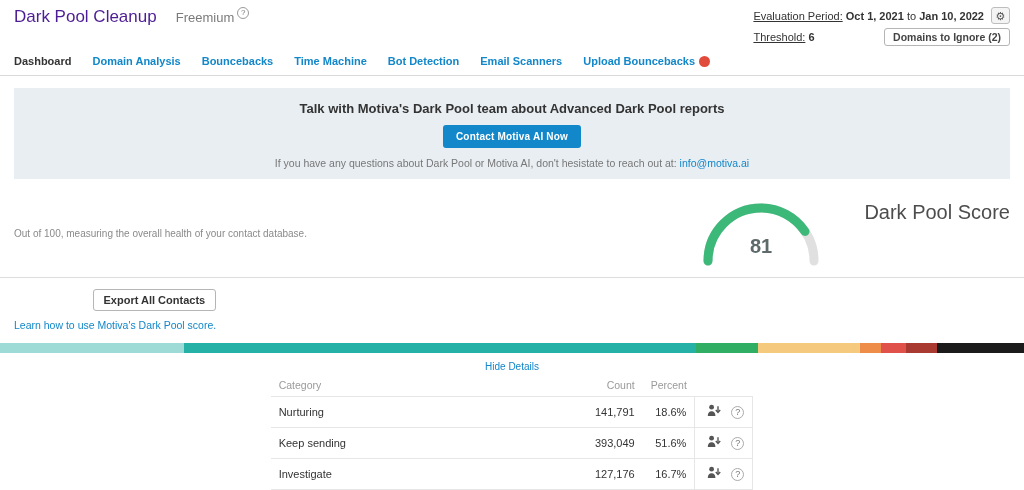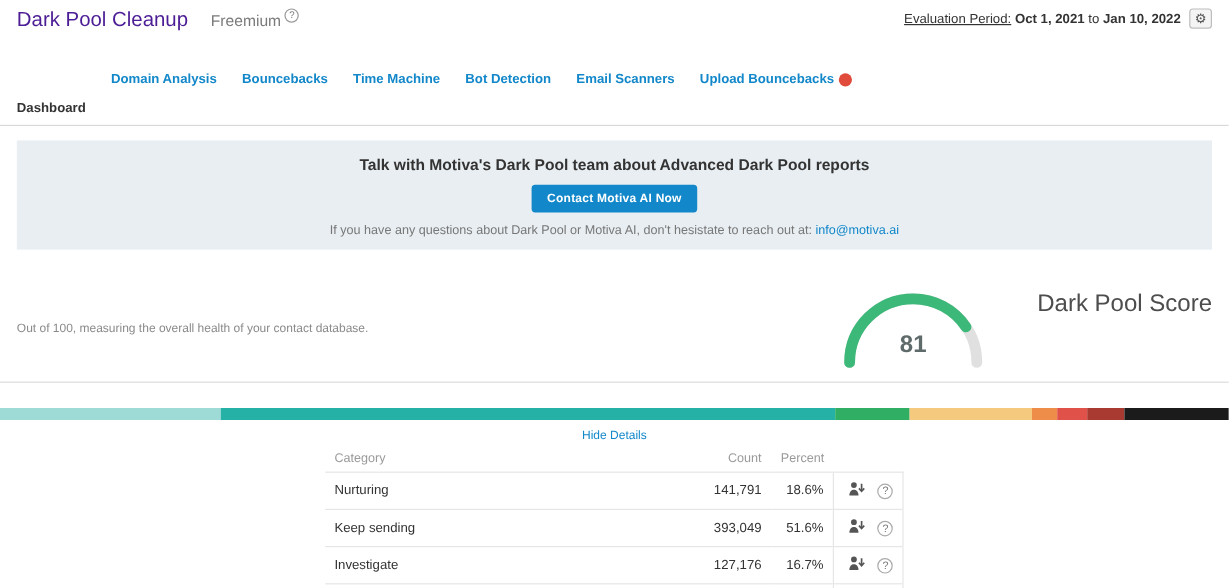--- a/index.html
+++ b/index.html
@@ -29,25 +29,25 @@
     font-size:11px; line-height:14px; text-align:center; color:#555; margin-left:7px; cursor:pointer; padding:0;
   }
   .domains-btn {
     border:1px solid #b5b5b5; border-radius:3px; background:#fff; font-size:10.5px; font-weight:bold;
     color:#444; padding:2px 8px; cursor:pointer;
   }
   
   .tabs { display:flex; gap:21px; padding:7px 14px 8px; border-bottom:1px solid #d9d9d9; align-items:center; }
   .tabwrap { display:flex; align-items:center; gap:4px; }
   .tab { font-size:11px; font-weight:bold; color:#1287c9; text-decoration:none; cursor:pointer; }
-  .tab.active { color:#333;margin-top:48px; }
+  .tab.active { color:#333; }
   .badge { width:11px; height:11px; border-radius:50%; background:#e14b3b; display:inline-block;
            color:#fff; font-size:7px; line-height:11px; text-align:center; font-weight:bold; }
   
-  .banner { margin:12px 14px 28px; background:#e9eef2; padding:11px 10px 10px; text-align:center; }
+  .banner { margin:12px 14px 16px; background:#e9eef2; padding:11px 10px 10px; text-align:center; }
   .banner-headline { font-size:13px; margin:2px 0 9px; color:#333; font-weight:bold; }
   .cta {
     background:#1287c9; color:#fff; border:none; border-radius:3px; font-size:10px; font-weight:bold;
     padding:6px 13px; cursor:pointer; letter-spacing:.2px;
   }
   .note { font-size:10.5px; color:#777; margin-top:9px; }
   .note a { color:#1287c9; text-decoration:none; cursor:pointer; }
   
   .score { position:relative; padding:6px 14px 0; min-height:74px; }
   .section-title { font-size:20px; font-weight:400; color:#4d4d4d; margin:0 0 4px;text-align:right; }
@@ -91,20 +91,26 @@
     <span class="help-circ">?</span>
   </div>
   <div class="meta">
     <div class="meta-row1">
       <span class="u">Evaluation Period:</span>&nbsp;
       <span class="b">Oct 1, 2021</span>&nbsp;
       <span>to</span>&nbsp;
       <span class="b">Jan 10, 2022</span>
       <button class="gear-btn">⚙</button>
     </div>
+    <div class="meta-row2">
+      <span>
+        <span class="u">Threshold:</span>&nbsp;<span class="b">6</span>
+      </span>
+      <button class="domains-btn">Domains to Ignore (2)</button>
+    </div>
   </div>
 </div>
 
 <nav class="tabs">
     <span class="tabwrap">
       <a class="tab active">Dashboard</a>
     </span>
     <span class="tabwrap">
       <a class="tab">Domain Analysis</a>
     </span>
@@ -142,20 +148,24 @@
       <path d="M12 66 A53 53 0 0 1 118 66" stroke="#e0e0e0" stroke-width="9" fill="none" stroke-linecap="round"></path>
       <path d="M12 66 A53 53 0 0 1 118 66" stroke="#3cb878" stroke-width="9" fill="none" stroke-linecap="round" style="stroke-dasharray: 134.887, 166.528;"></path>
     </svg>
     <div class="gauge-value">81</div>
   </div>
 </section>
 
 <hr class="divider">
 
 <div class="bd-head">
+  <div class="bd-right">
+    <button class="export-btn">Export All Contacts</button>
+    <a class="learn-link">Learn how to use Motiva's Dark Pool score.</a>
+  </div>
 </div>
 
 <div class="band-bar">
     <div class="seg" style="width: 18%; background: rgb(158, 218, 214);"></div>
     <div class="seg" style="width: 50%; background: rgb(37, 177, 165);"></div>
     <div class="seg" style="width: 6%; background: rgb(47, 174, 100);"></div>
     <div class="seg" style="width: 10%; background: rgb(245, 201, 126);"></div>
     <div class="seg" style="width: 2%; background: rgb(238, 140, 74);"></div>
     <div class="seg" style="width: 2.5%; background: rgb(224, 81, 74);"></div>
     <div class="seg" style="width: 3%; background: rgb(169, 58, 49);"></div>

